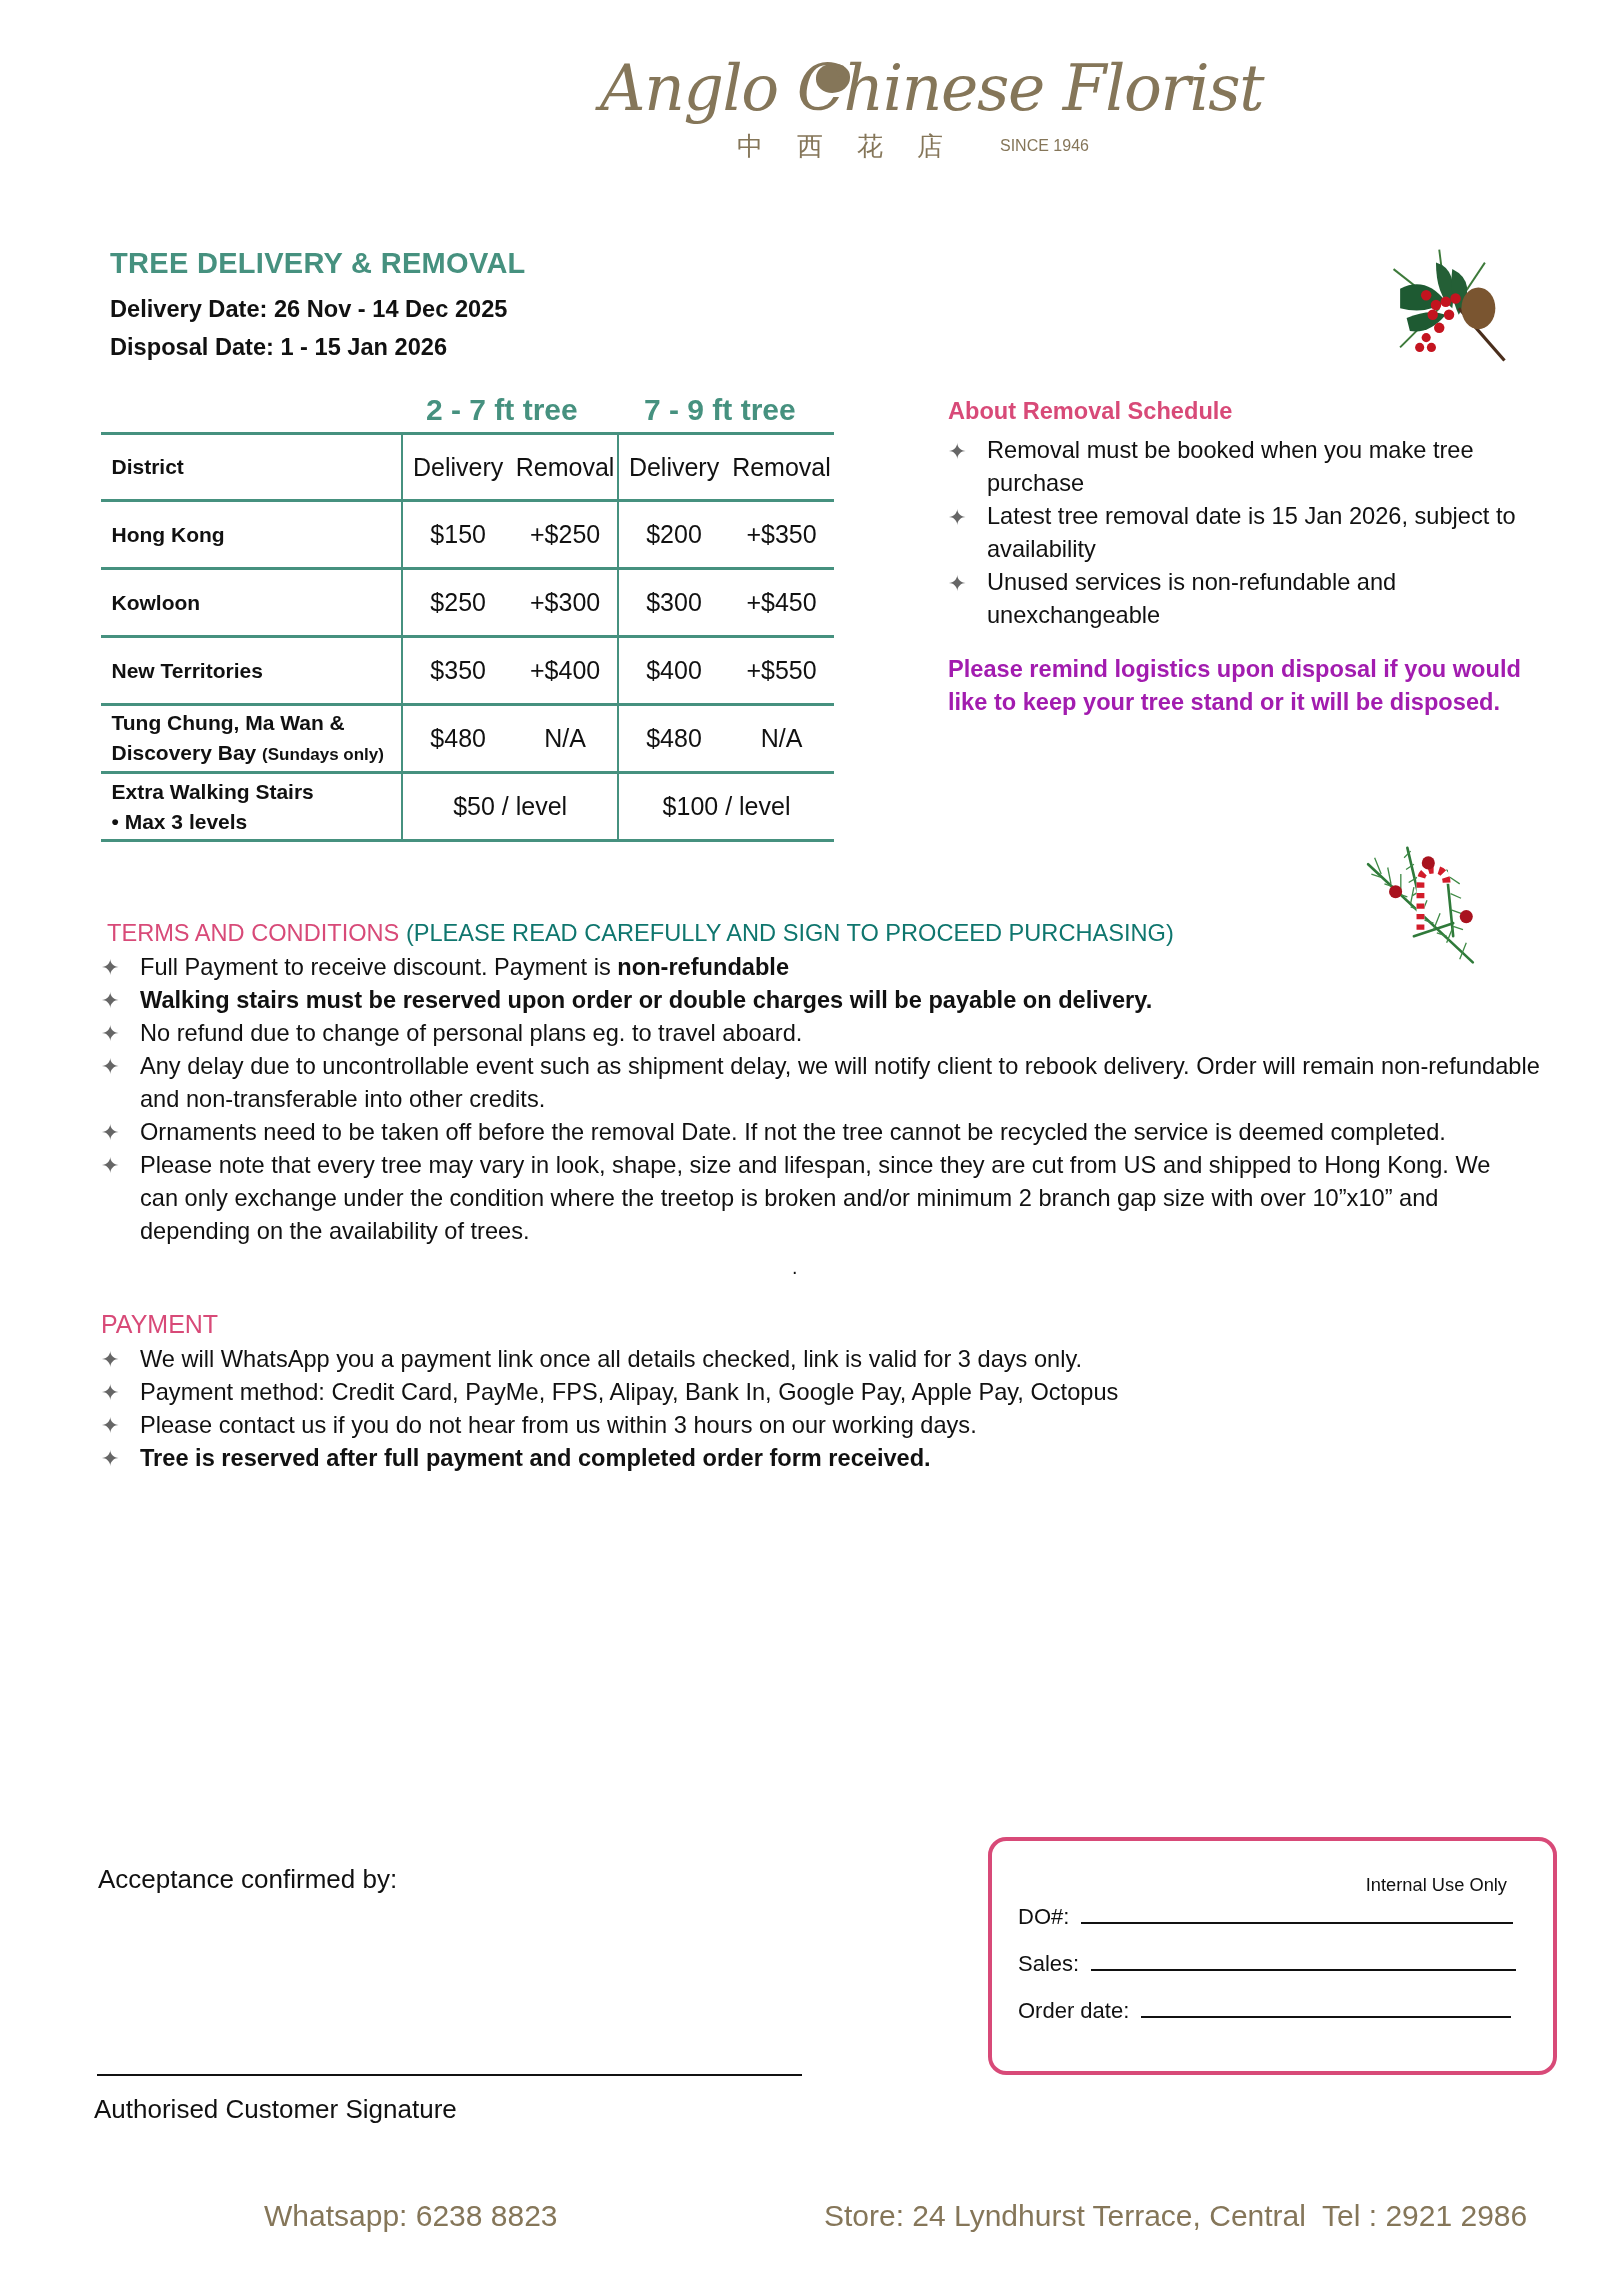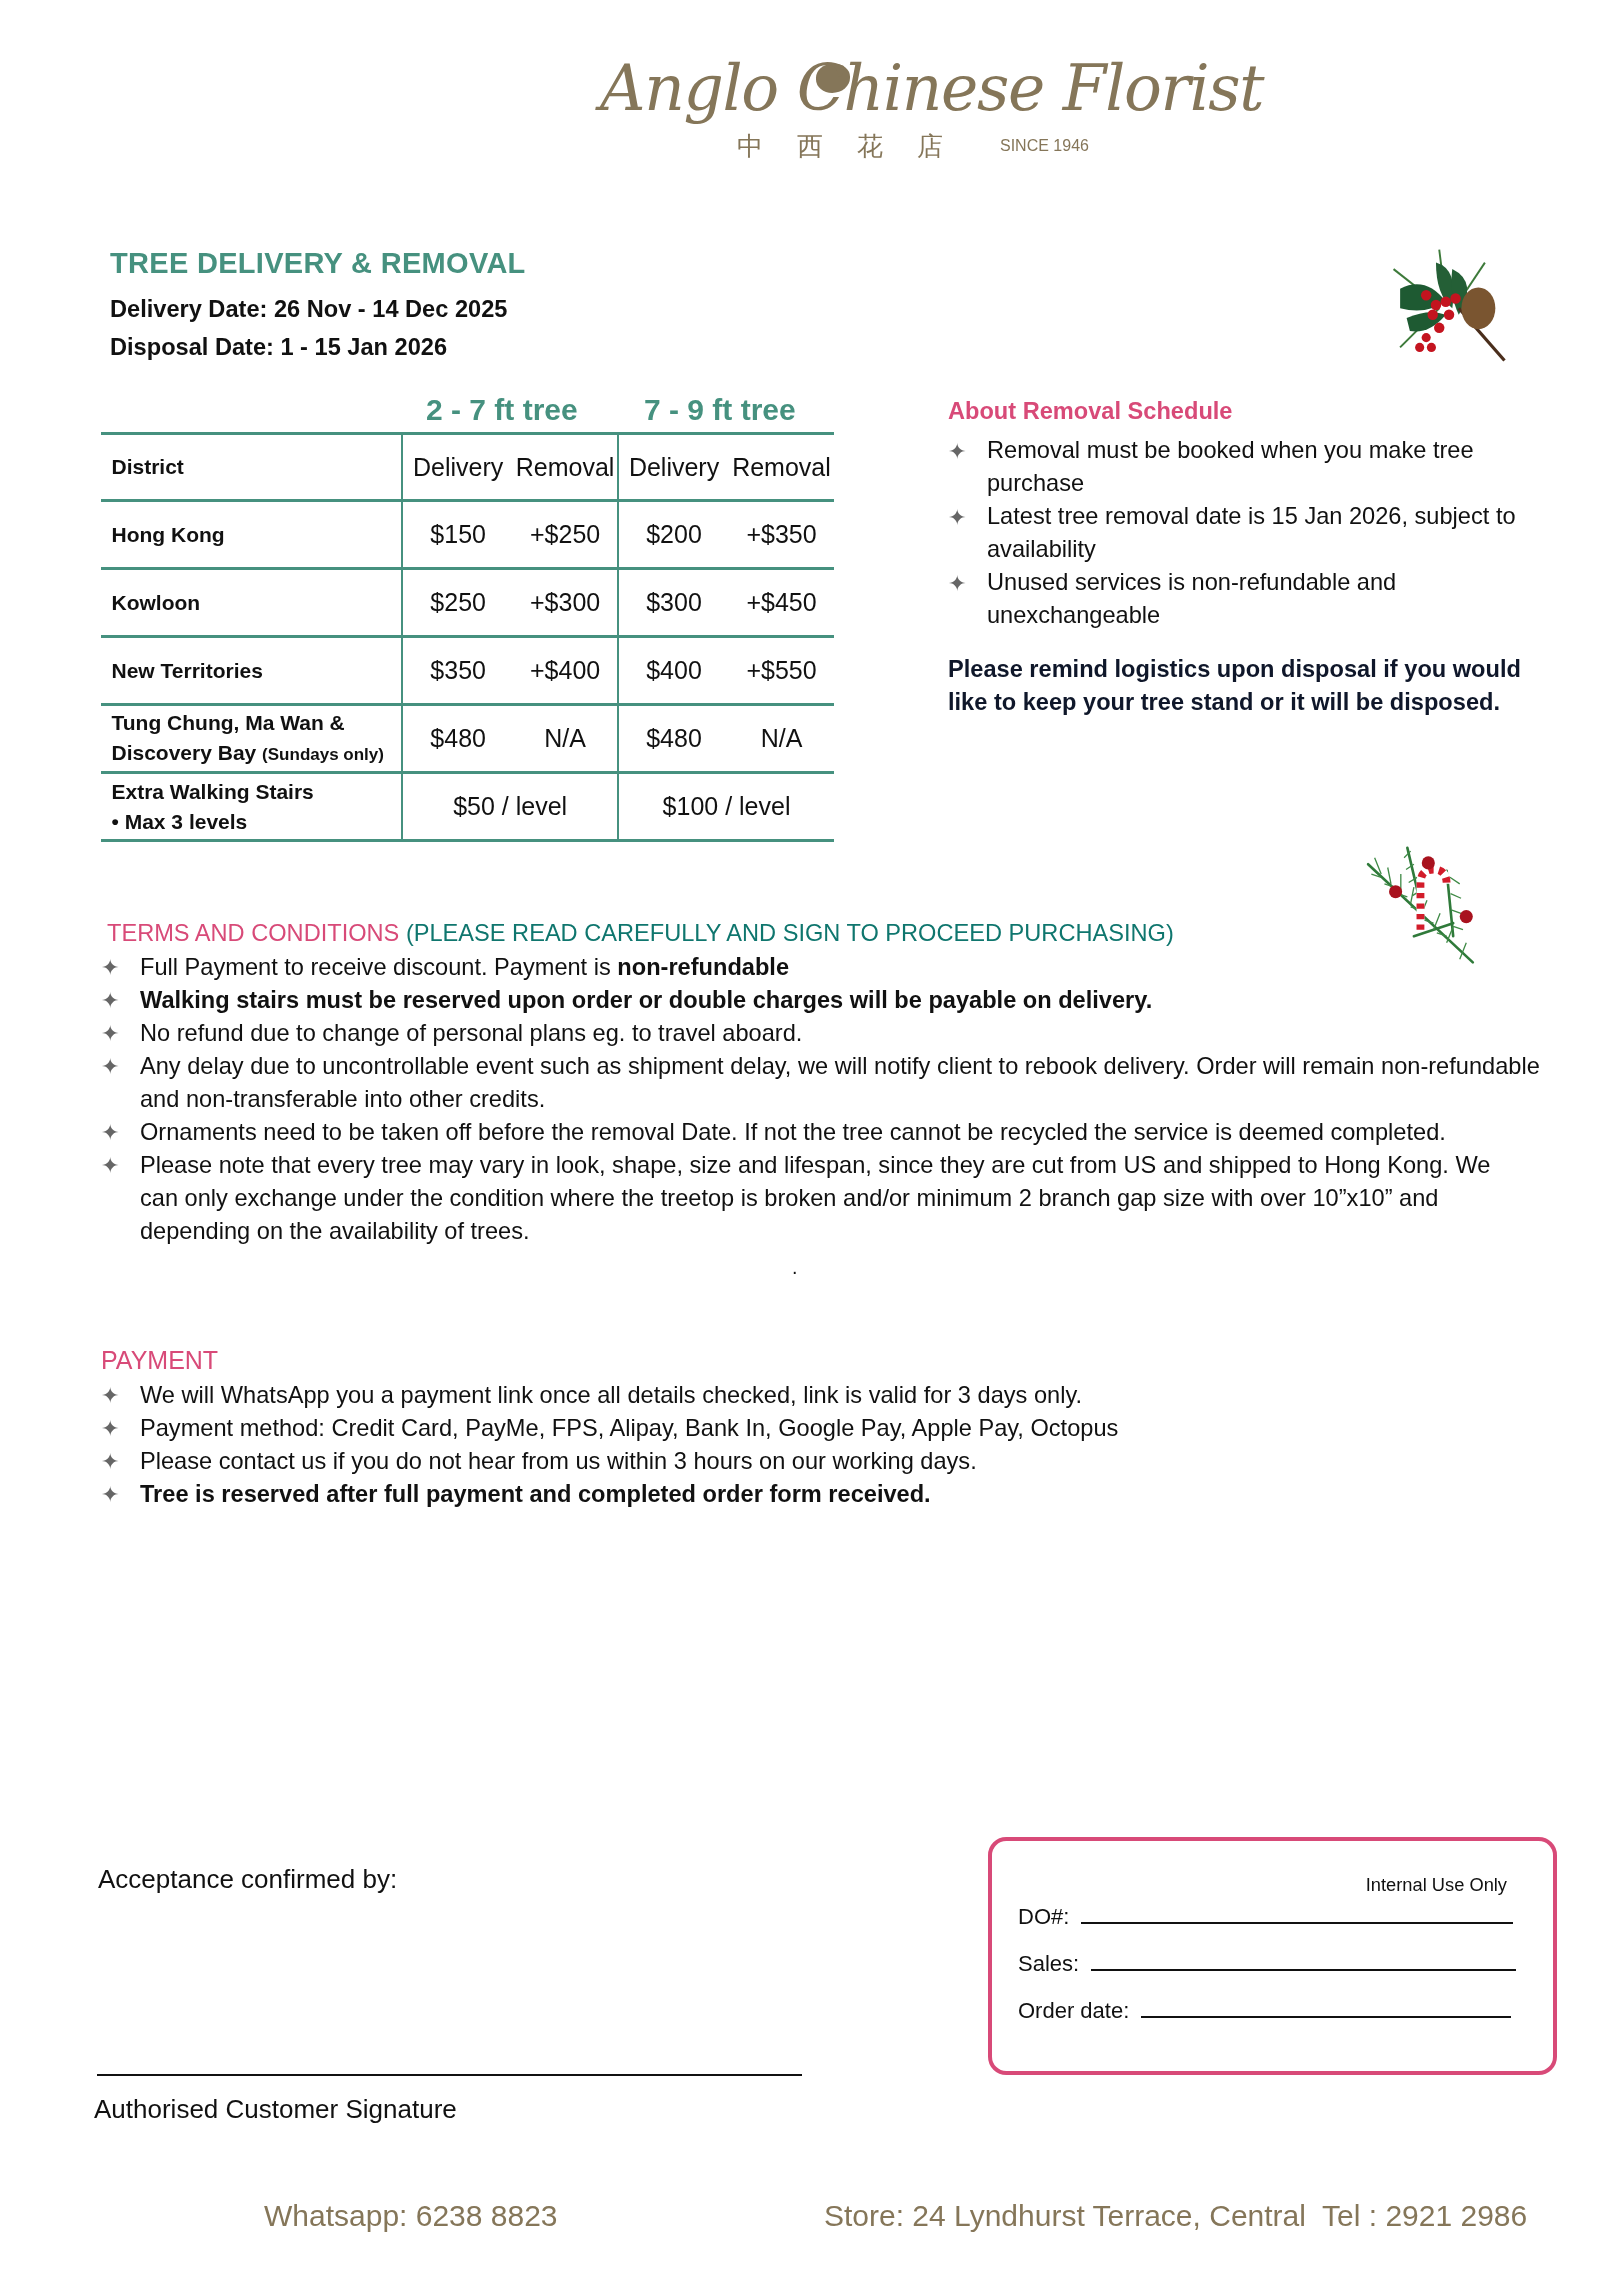--- a/index.html
+++ b/index.html
@@ -34,37 +34,37 @@
   table.pt td.val { text-align:center; }
   table.pt tr.hdr td { height: 67px; }
   table.pt tr.row td { height: 68px; }
 
   
   #about { left: 948px; top: 398px; width: 602px; }
   #about h3 { font-size: 23.6px; font-weight: bold; color: #d84a78; margin-bottom: 9.2px; }
   .about-list { list-style:none; }
   .about-list li { position:relative; padding-left: 39px; font-size: 23.6px; line-height: 33px; }
   .star { position:absolute; left:0; top:1.3px; color:#666; font-size:22px; }
-  #about .reminder { margin-top: 21px; font-size: 23.6px; font-weight: bold; color: #0f172a; line-height: 33px; }
+  #about .reminder { margin-top: 21px; font-size: 23.6px; font-weight: bold; color: #a21caf; line-height: 33px; }
 
   
   #terms { left: 101px; top: 920px; width: 1453px; }
   #terms .head { font-size: 23.6px; }
   #terms .head .pink { color:#d84a78;margin-left:6px; }
   #terms .head .grey { color:#0f766e; }
   .tlist { list-style:none; margin-top: 3.9px; }
   .tlist li { position:relative; padding-left: 39px; font-size: 23.6px; line-height: 33px; }
   .tlist li + li { margin-top: 0; }
   .tlist li.bold { font-weight: bold; }
   .tlist .star { top: 0; }
 
   #dot { left: 792px; top: 1256px; font-size: 19.6px; }
 
   
-  #payment { left: 101px; top: 1310px; width: 1440px; margin-top: 36px; }
+  #payment { left: 101px; top: 1310px; width: 1440px; }
   #payment .head { font-size: 25px; color:#d84a78; margin-bottom: 2.6px; }
   #payment .tlist li { line-height: 33px; }
 
   
   #acceptance { left: 98px; top: 1864px; font-size: 26px; }
   #sig-line { left: 97px; top: 2074px; width: 705px; height: 0; border-top: 2.6px solid #111; }
   #sig-label { left: 94px; top: 2094px; font-size: 26px; }
 
   
   #internal { left: 988px; top: 1837px; width: 569px; height: 238px; border: 4.6px solid #d84a78; border-radius: 18.3px; }

